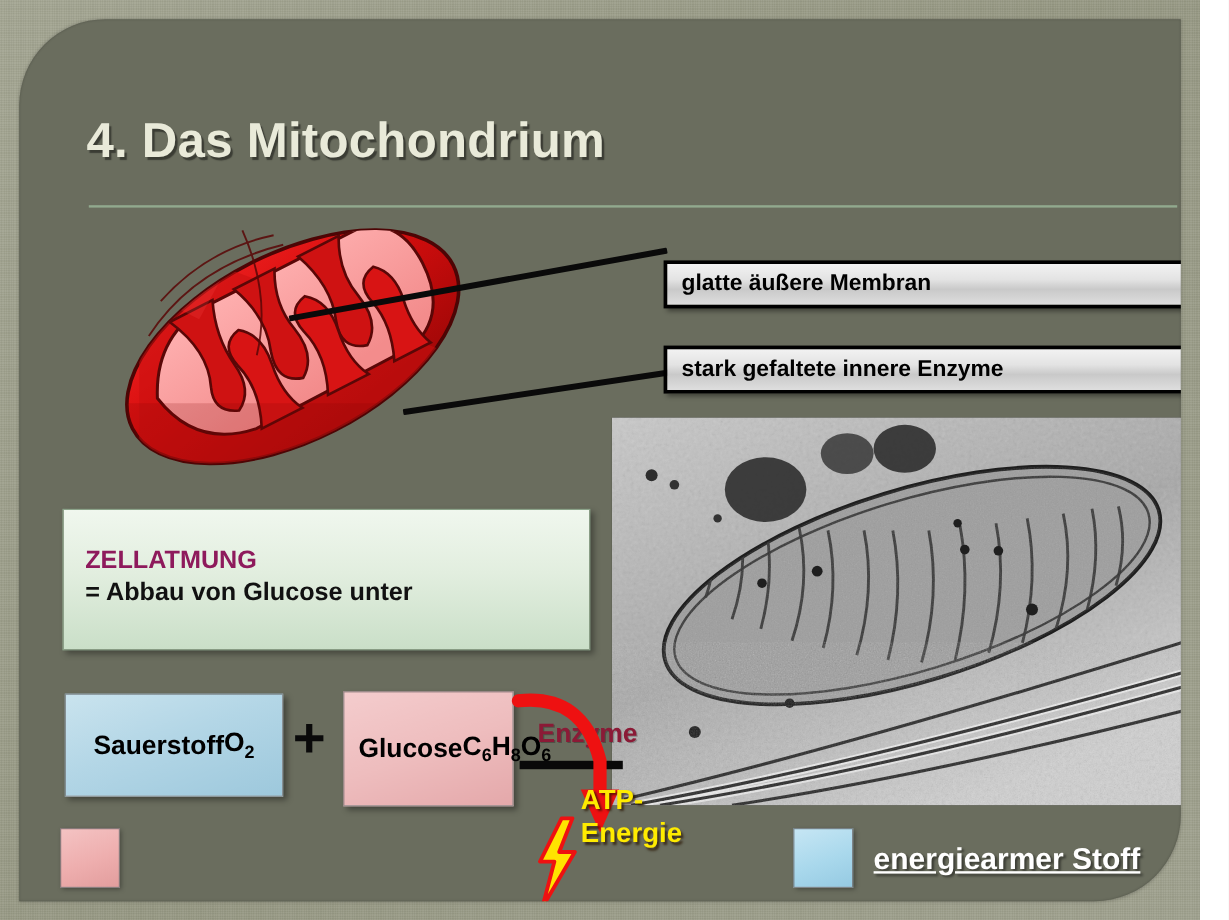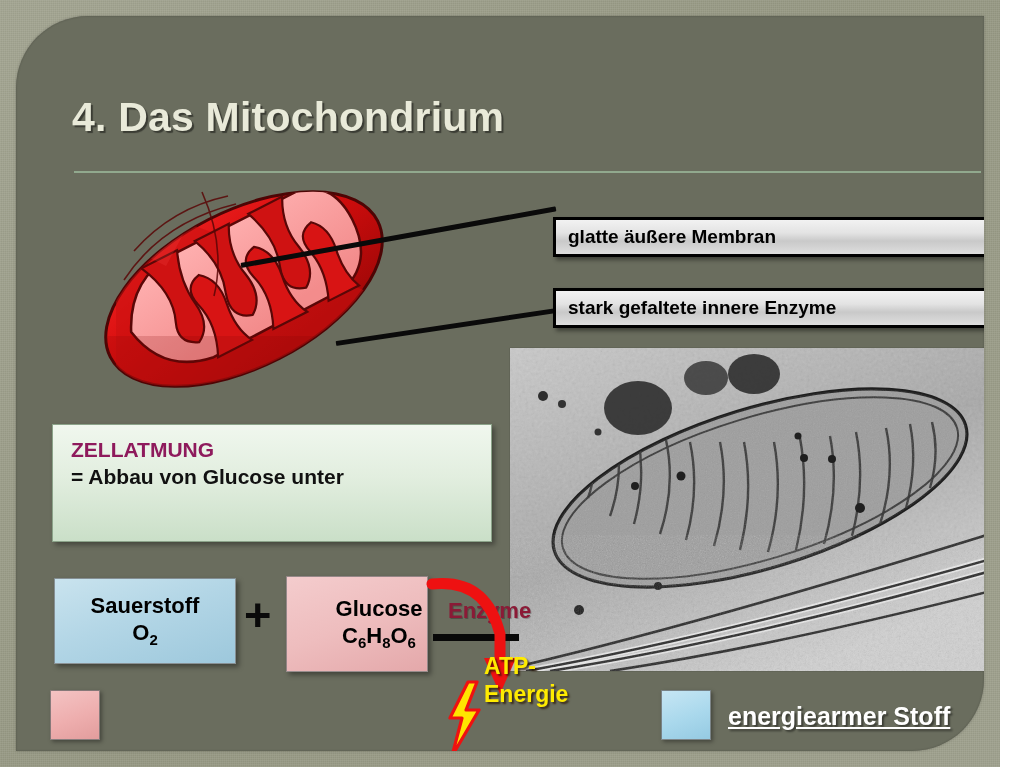--- a/index.html
+++ b/index.html
@@ -121,40 +121,40 @@
   #zellatmung-box {
     position: absolute;
     left: 36px;
     top: 408px;
     width: 440px;
     height: 118px;
     background: linear-gradient(180deg, #f0f7ee 0%, #e2eedf 45%, #cadfc8 100%);
     border: 1px solid #8ba389;
     box-shadow: 3px 3px 5px rgba(0,0,0,0.35);
     box-sizing: border-box;
-    padding: 11px 0 0 18px;
+    padding: 28px 0 0 18px;
   }
   .za-line {
     font-weight: bold;
     font-size: 21px;
     line-height: 1.30;
     white-space: nowrap;
   }
   #za-title   { color: #8e1a5c; }
   #za-middle  { color: #111111; }
   #za-bottom  { color: #9e1b14; }
 
   
   .reaction-box {
     position: absolute;
     border: 1px solid rgba(120,120,120,0.75);
     box-shadow: 3px 3px 5px rgba(0,0,0,0.38);
     box-sizing: border-box;
     display: flex;
-    flex-direction: column;
+    flex-direction: row;
     align-items: center;
     justify-content: center;
     color: #000000;
     font-weight: bold;
     font-size: 22px;
     line-height: 1.20;
     text-align: center;
   }
   #box-sauerstoff {
     left: 38px; top: 562px; width: 182px; height: 86px;

